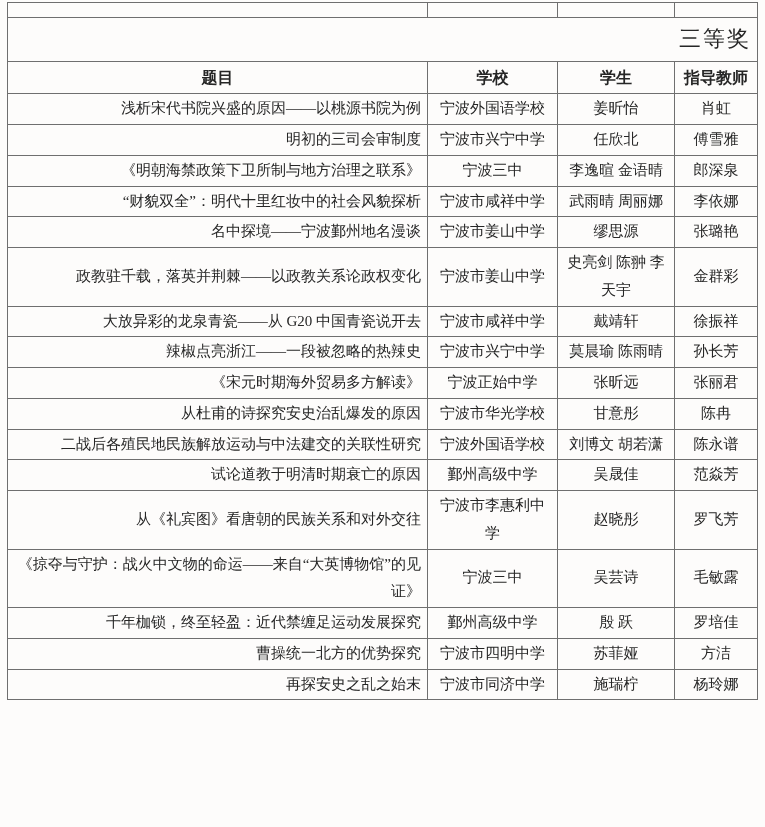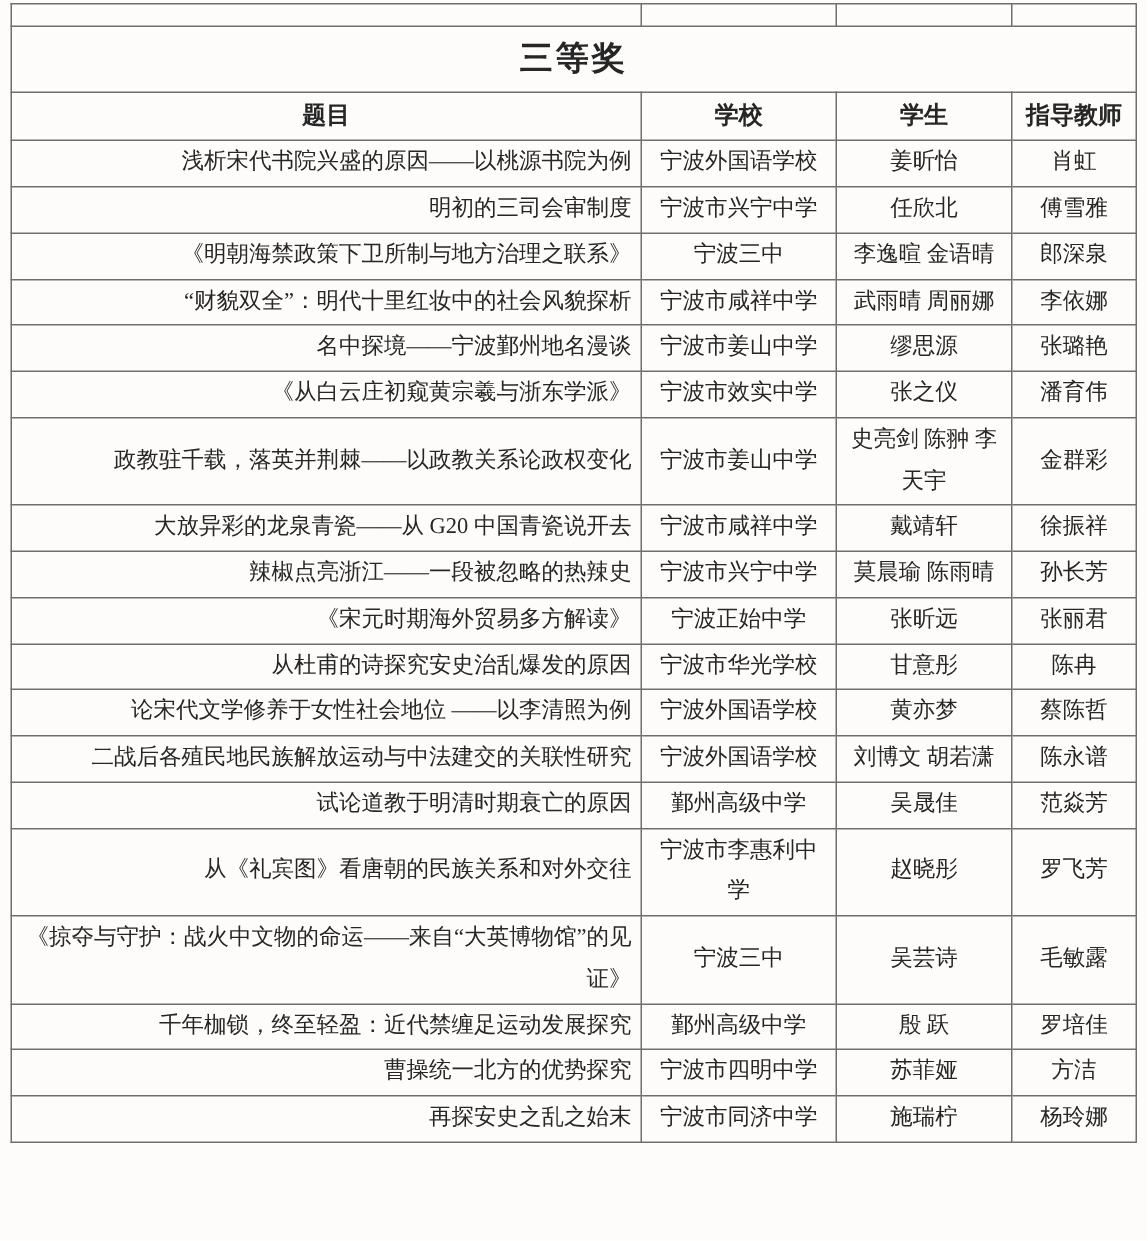--- a/index.html
+++ b/index.html
@@ -32,23 +32,23 @@
     padding: 1px 6px;
     height: 27px;
     font-weight: 400;
     word-break: break-all;
   }
   tr.partial-row td {
     height: 14px;
     padding: 0;
   }
   tr.section-row td {
-    text-align: center;
+    text-align: right;
     font-size: 22px;
-    font-weight: 700;
+    font-weight: 400;
     height: 29px;
     letter-spacing: 2px;
   }
   tr.header-row th {
     text-align: center;
     font-size: 16px;
     font-weight: 700;
     height: 29px;
   }
   td.cell-title {
@@ -114,26 +114,20 @@
           <td class="cell-students">武雨晴 周丽娜</td>
           <td class="cell-teacher">李依娜</td>
         </tr>
         <tr class="data-row">
           <td class="cell-title">名中探境——宁波鄞州地名漫谈</td>
           <td class="cell-school">宁波市姜山中学</td>
           <td class="cell-students">缪思源</td>
           <td class="cell-teacher">张璐艳</td>
         </tr>
         <tr class="data-row">
-          <td class="cell-title">《从白云庄初窥黄宗羲与浙东学派》</td>
-          <td class="cell-school">宁波市效实中学</td>
-          <td class="cell-students">张之仪</td>
-          <td class="cell-teacher">潘育伟</td>
-        </tr>
-        <tr class="data-row">
           <td class="cell-title">政教驻千载，落英并荆棘——以政教关系论政权变化</td>
           <td class="cell-school">宁波市姜山中学</td>
           <td class="cell-students">史亮剑 陈翀 李天宇</td>
           <td class="cell-teacher">金群彩</td>
         </tr>
         <tr class="data-row">
           <td class="cell-title">大放异彩的龙泉青瓷——从 G20 中国青瓷说开去</td>
           <td class="cell-school">宁波市咸祥中学</td>
           <td class="cell-students">戴靖轩</td>
           <td class="cell-teacher">徐振祥</td>
@@ -148,26 +142,20 @@
           <td class="cell-title">《宋元时期海外贸易多方解读》</td>
           <td class="cell-school">宁波正始中学</td>
           <td class="cell-students">张昕远</td>
           <td class="cell-teacher">张丽君</td>
         </tr>
         <tr class="data-row">
           <td class="cell-title">从杜甫的诗探究安史治乱爆发的原因</td>
           <td class="cell-school">宁波市华光学校</td>
           <td class="cell-students">甘意彤</td>
           <td class="cell-teacher">陈冉</td>
-        </tr>
-        <tr class="data-row">
-          <td class="cell-title">论宋代文学修养于女性社会地位 ——以李清照为例</td>
-          <td class="cell-school">宁波外国语学校</td>
-          <td class="cell-students">黄亦梦</td>
-          <td class="cell-teacher">蔡陈哲</td>
         </tr>
         <tr class="data-row">
           <td class="cell-title">二战后各殖民地民族解放运动与中法建交的关联性研究</td>
           <td class="cell-school">宁波外国语学校</td>
           <td class="cell-students">刘博文 胡若潇</td>
           <td class="cell-teacher">陈永谱</td>
         </tr>
         <tr class="data-row">
           <td class="cell-title">试论道教于明清时期衰亡的原因</td>
           <td class="cell-school">鄞州高级中学</td>

